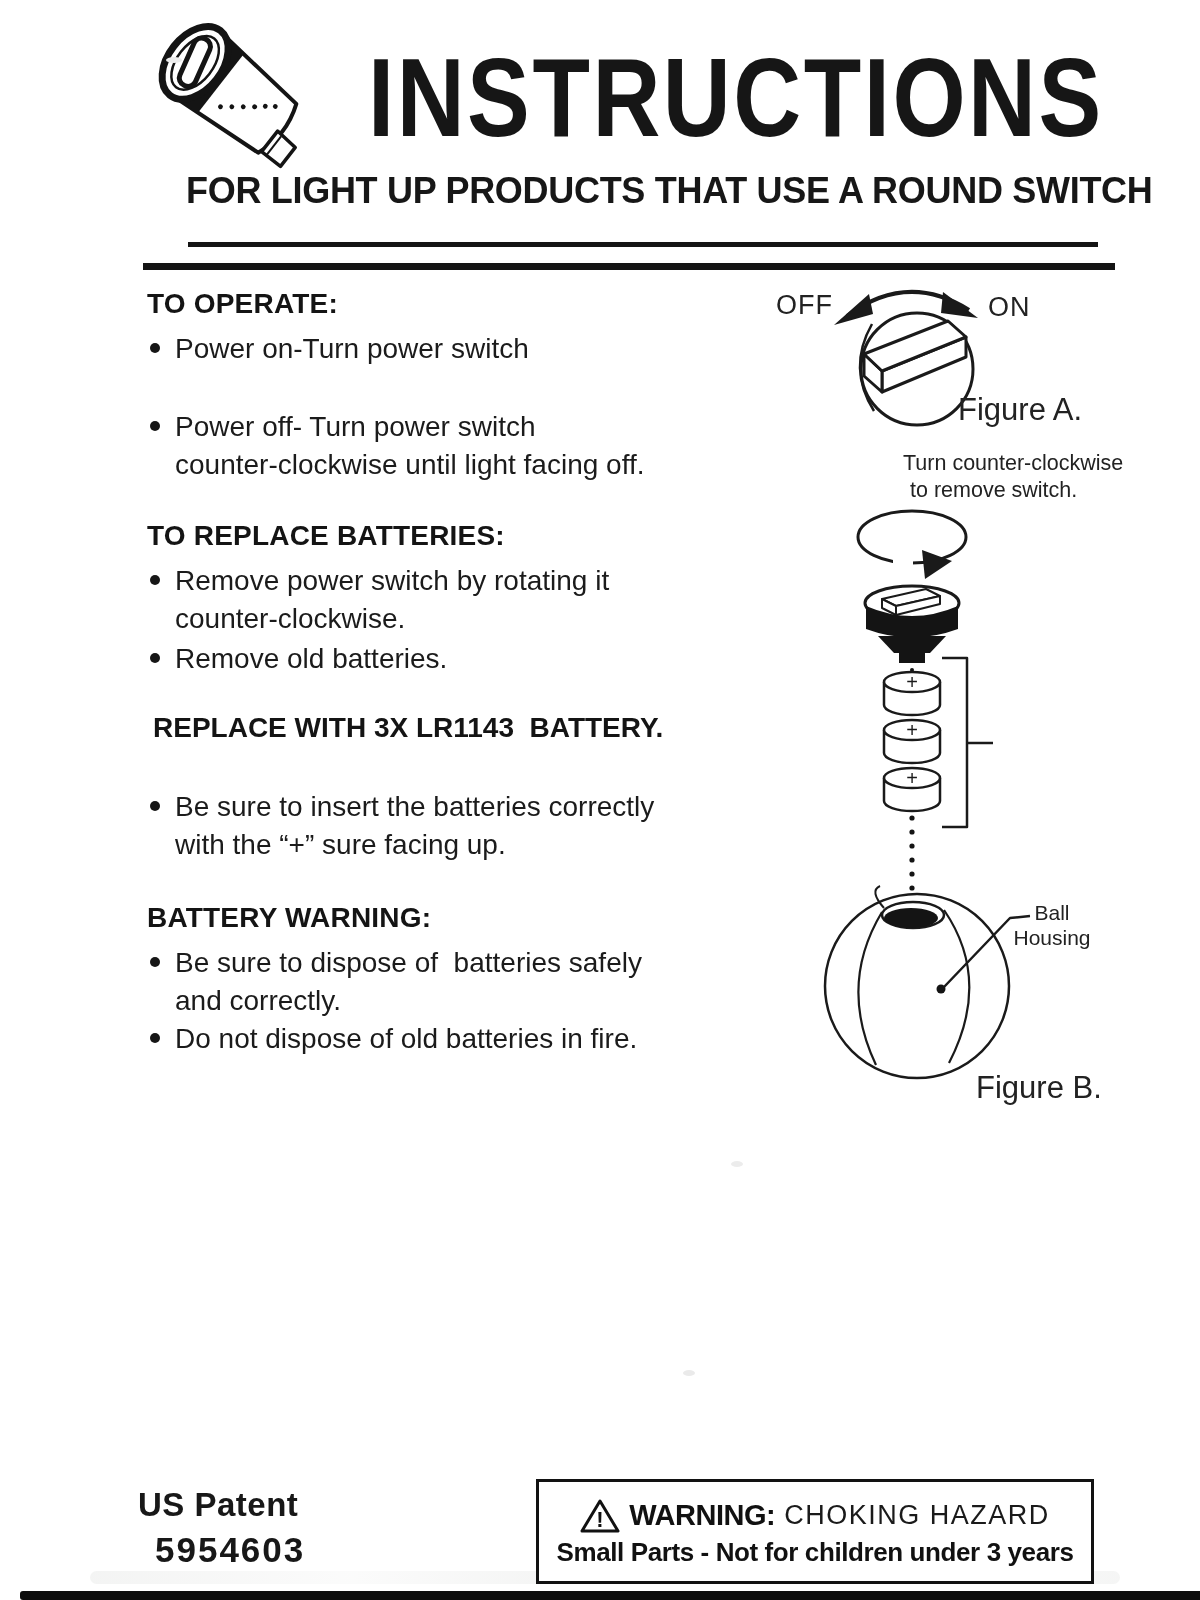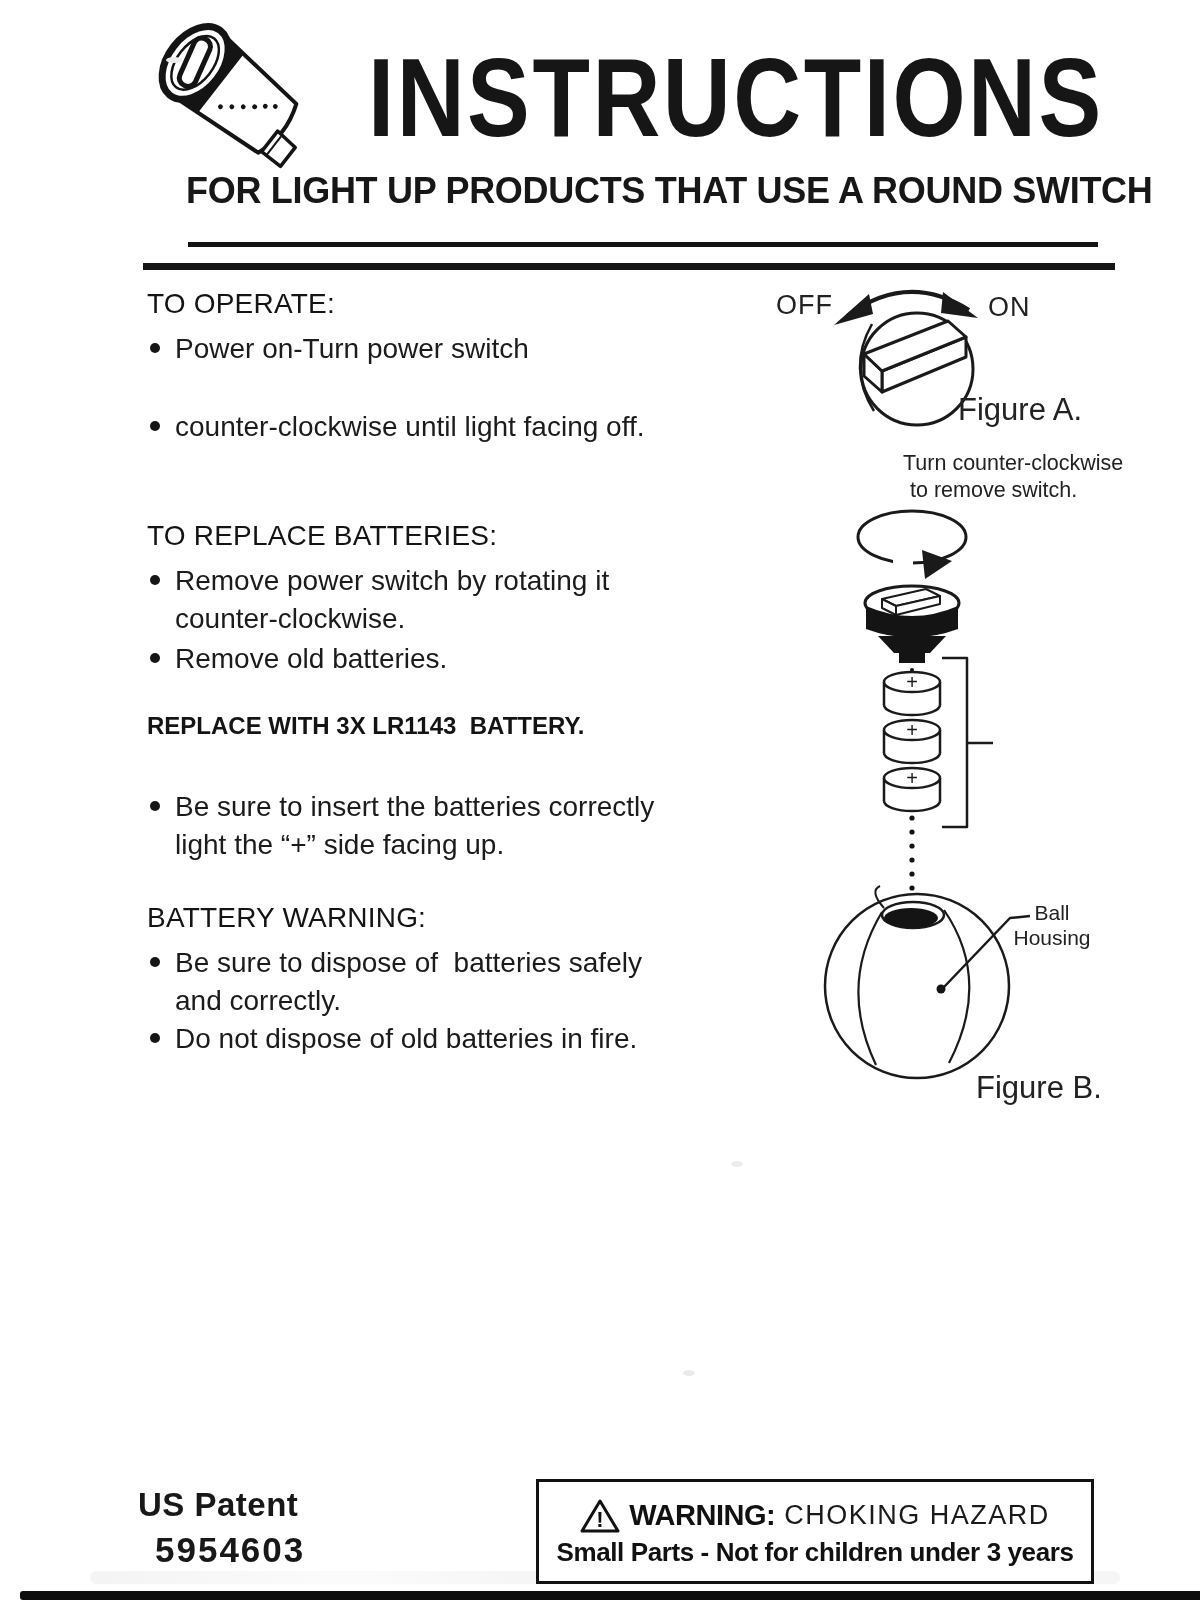--- a/index.html
+++ b/index.html
@@ -15,28 +15,28 @@
   
   .title{
     font-size:112px;font-weight:700;letter-spacing:3px;line-height:1;
     transform:scaleX(.84);transform-origin:left top;color:#161616;
   }
   .subtitle{
     font-size:36px;font-weight:700;letter-spacing:-.3px;color:#171717;
   }
   .rule{background:#141414;}
   
-  .h{font-size:28px;font-weight:400;color:#141414;letter-spacing:.2px;}
+  .h{font-size:28px;font-weight:700;color:#141414;letter-spacing:.2px;}
   .bullet{width:640px;}
   .bullet .dot{
     position:absolute;left:2px;top:13px;width:10px;height:10px;
     border-radius:50%;background:#161616;
   }
   .bullet .tx{margin-left:27px;font-size:28px;line-height:38px;color:#1b1b1b;}
-  .specline{font-size:24px;font-weight:700;color:#141414;}
+  .specline{font-size:28px;font-weight:700;color:#141414;margin-left:6px;}
   
   .figlabel{font-size:31px;color:#222;}
   .onoff{font-size:27px;letter-spacing:1px;color:#222;}
   .note{font-size:21.5px;line-height:27px;color:#222;}
   .ballhouse{font-size:21px;line-height:25px;text-align:center;color:#222;}
   
   .patent1{font-size:33px;font-weight:700;letter-spacing:.5px;color:#181818;}
   .patent2{font-size:35px;font-weight:700;letter-spacing:2px;color:#181818;}
   .warnbox{
     width:552px;height:99px;border:3px solid #121212;background:#fff;
@@ -92,41 +92,42 @@
   <div class="abs rule" style="left:143px;top:263px;width:972px;height:7px;"></div>
 
   <div class="abs h t" style="left:147px;top:288px;">TO OPERATE:</div>
 
   <div class="abs bullet" style="left:148px;top:330px;">
     <span class="dot"></span>
     <div class="tx t">Power on-Turn power switch</div>
   </div>
   <div class="abs bullet" style="left:148px;top:408px;">
     <span class="dot"></span>
+    <div class="tx t">Power off- Turn power switch</div>
     <div class="tx t">counter-clockwise until light facing off.</div>
   </div>
 
   <div class="abs h t" style="left:147px;top:520px;">TO REPLACE BATTERIES:</div>
 
   <div class="abs bullet" style="left:148px;top:562px;">
     <span class="dot"></span>
     <div class="tx t">Remove power switch by rotating it</div>
     <div class="tx t">counter-clockwise.</div>
   </div>
   <div class="abs bullet" style="left:148px;top:640px;">
     <span class="dot"></span>
     <div class="tx t">Remove old batteries.</div>
   </div>
 
   <div class="abs specline t" style="left:147px;top:712px;">REPLACE WITH 3X LR1143  BATTERY.</div>
 
   <div class="abs bullet" style="left:148px;top:788px;">
     <span class="dot"></span>
     <div class="tx t">Be sure to insert the batteries correctly</div>
-    <div class="tx t">light the “+” side facing up.</div>
+    <div class="tx t">with the “+” sure facing up.</div>
   </div>
 
   <div class="abs h t" style="left:147px;top:902px;text-align:right;">BATTERY WARNING:</div>
 
   <div class="abs bullet" style="left:148px;top:944px;">
     <span class="dot"></span>
     <div class="tx t">Be sure to dispose of  batteries safely</div>
     <div class="tx t">and correctly.</div>
   </div>
   <div class="abs bullet" style="left:148px;top:1020px;">

